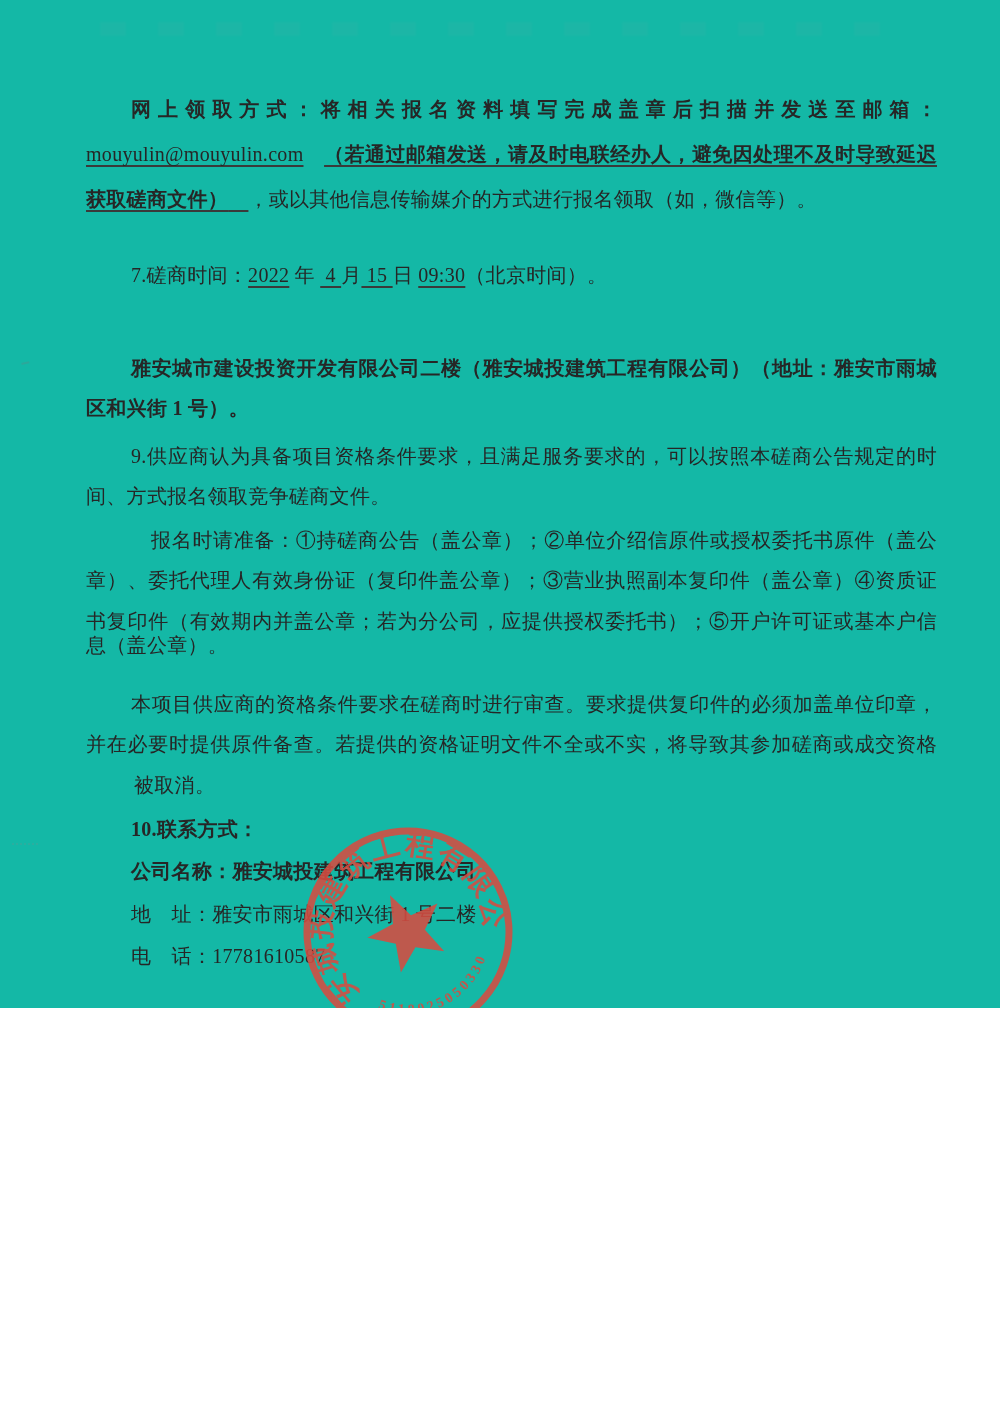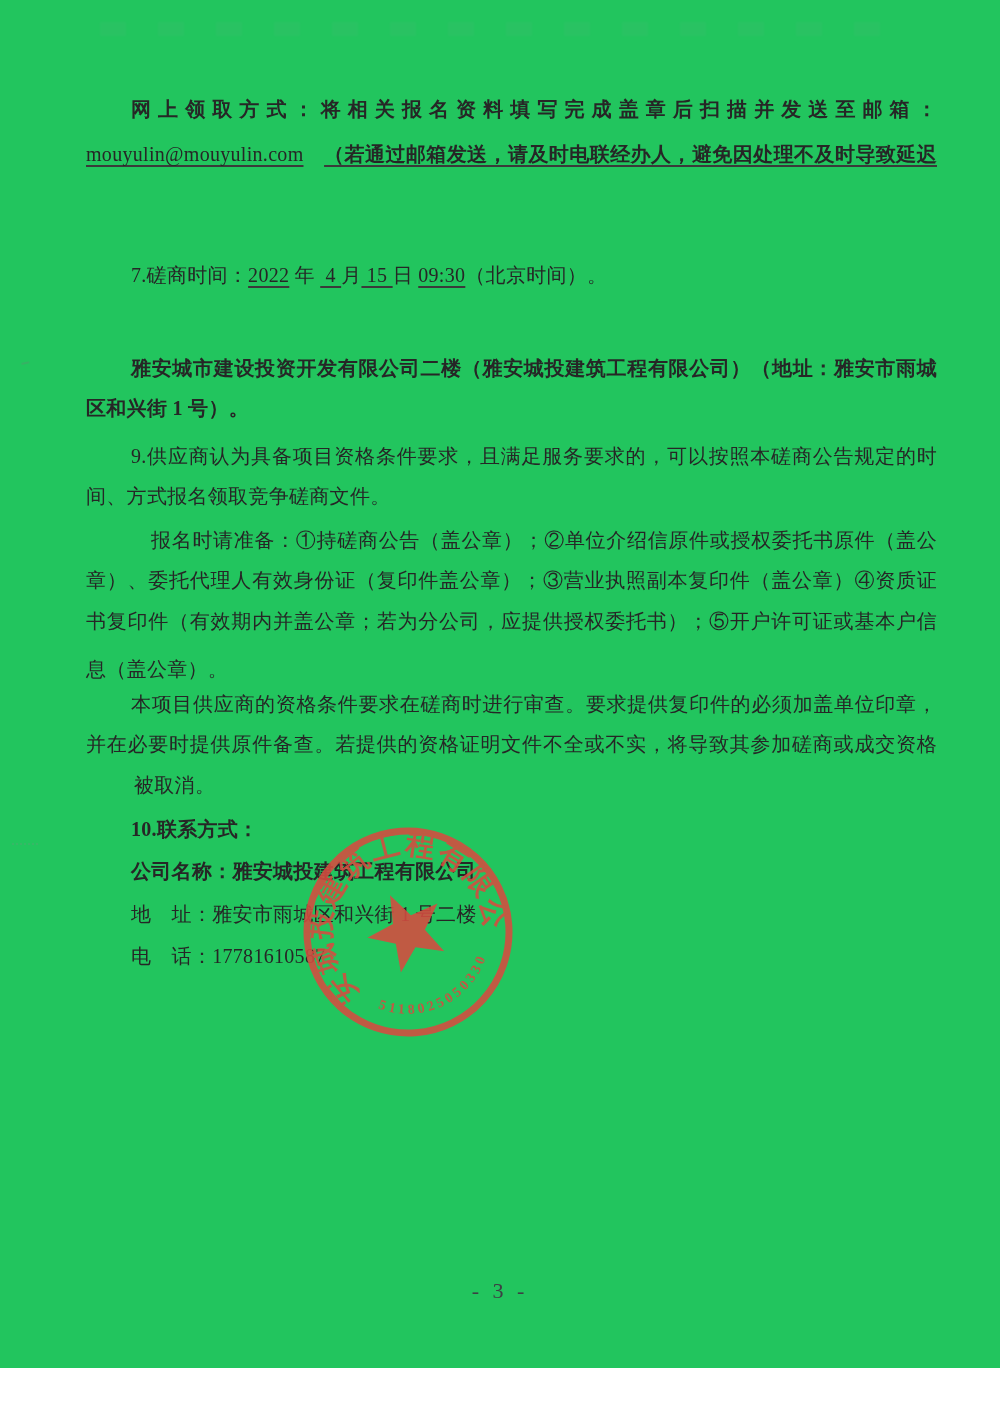--- a/index.html
+++ b/index.html
@@ -1,19 +1,19 @@
 <!DOCTYPE html>
 <html style="--stamp-red: #d84b40;"><head>
 <meta charset="utf-8">
 <style>
   html,body{margin:0;padding:0;background:#ffffff;}
   .page{
     position:relative;
-    width:1000px;height:1368px;
-    background:#22c55e;
+    width:1000px;height:1008px;
+    background:#14b8a6;
     overflow:hidden;
     font-family:"Liberation Serif","DejaVu Serif",serif;
     color:#262626;
   }
   
   .top-noise{
     position:absolute;left:100px;top:22px;width:800px;height:14px;
     background:repeating-linear-gradient(90deg,#9aa0a6 0 26px,transparent 26px 58px);
     opacity:.06;filter:blur(1px);
   }
@@ -58,29 +58,30 @@
 
 <div class="page">
 
   <div class="top-noise"></div>
   <div class="mark-a"></div>
   <div class="mark-b"></div>
 
   <div class="doc" id="doc-lines">
       <div class="line jf" style="top: 95px; text-indent: 45px;"><span class="b ">网上领取方式：</span><span class="b ">将相关报名资料填写完成盖章后扫描并发送至邮箱：</span></div>
       <div class="line jf" style="top: 140px;"><span class="u sf">mouyulin@mouyulin.com</span><span class="">　</span><span class="b u ">（若通过邮箱发送，请及时电联经办人，避免因处理不及时导致延迟</span></div>
+      <div class="line" style="top: 185px;"><span class="b u ">获取磋商文件）</span><span class="u ">　</span><span class="">，或以其他信息传输媒介的方式进行报名领取（如，微信等）。</span></div>
       <div class="line" style="top: 261px; text-indent: 45px;"><span class="">7.磋商时间：</span><span class="u sf">2022</span><span class=""> 年 </span><span class="u sf"> 4 </span><span class="">月</span><span class="u sf"> 15 </span><span class="">日 </span><span class="u sf">09:30</span><span class="">（北京时间）。</span></div>
       <div class="line jf" style="top: 354px; text-indent: 45px;"><span class="b ">雅安城市建设投资开发有限公司二楼（雅安城投建筑工程有限公司）（地址：雅安市雨城</span></div>
       <div class="line" style="top: 394px;"><span class="b ">区和兴街 1 号）。</span></div>
       <div class="line jf" style="top: 442px; text-indent: 45px;"><span class="">9.供应商认为具备项目资格条件要求，且满足服务要求的，可以按照本磋商公告规定的时</span></div>
       <div class="line" style="top: 482px;"><span class="">间、方式报名领取竞争磋商文件。</span></div>
       <div class="line jf" style="top: 526px; text-indent: 65px;"><span class="">报名时请准备：①持磋商公告（盖公章）；②单位介绍信原件或授权委托书原件（盖公</span></div>
       <div class="line jf" style="top: 566px;"><span class="">章）、委托代理人有效身份证（复印件盖公章）；③营业执照副本复印件（盖公章）④资质证</span></div>
       <div class="line jf" style="top: 607px;"><span class="">书复印件（有效期内并盖公章；若为分公司，应提供授权委托书）；⑤开户许可证或基本户信</span></div>
-      <div class="line" style="top: 655px;"><span class="">息（盖公章）。</span></div>
+      <div class="line" style="top: 631px;"><span class="">息（盖公章）。</span></div>
       <div class="line jf" style="top: 690px; text-indent: 45px;"><span class="">本项目供应商的资格条件要求在磋商时进行审查。要求提供复印件的必须加盖单位印章，</span></div>
       <div class="line jf" style="top: 730px;"><span class="">并在必要时提供原件备查。若提供的资格证明文件不全或不实，将导致其参加磋商或成交资格</span></div>
       <div class="line" style="top: 771px; margin-left: 48px;"><span class="">被取消。</span></div>
       <div class="line" style="top: 815px; text-indent: 45px;"><span class="b ">10.联系方式：</span></div>
       <div class="line" style="top: 857px; text-indent: 45px;"><span class="b ">公司名称：雅安城投建筑工程有限公司</span></div>
       <div class="line" style="top: 900px; text-indent: 45px;"><span class="">地　址：雅安市雨城区和兴街 1 号二楼</span></div>
       <div class="line" style="top: 942px; text-indent: 45px;"><span class="">电　话：</span><span class="sf">17781610587</span></div>
     </div>
 
   <svg class="seal" viewBox="0 0 240 240">

